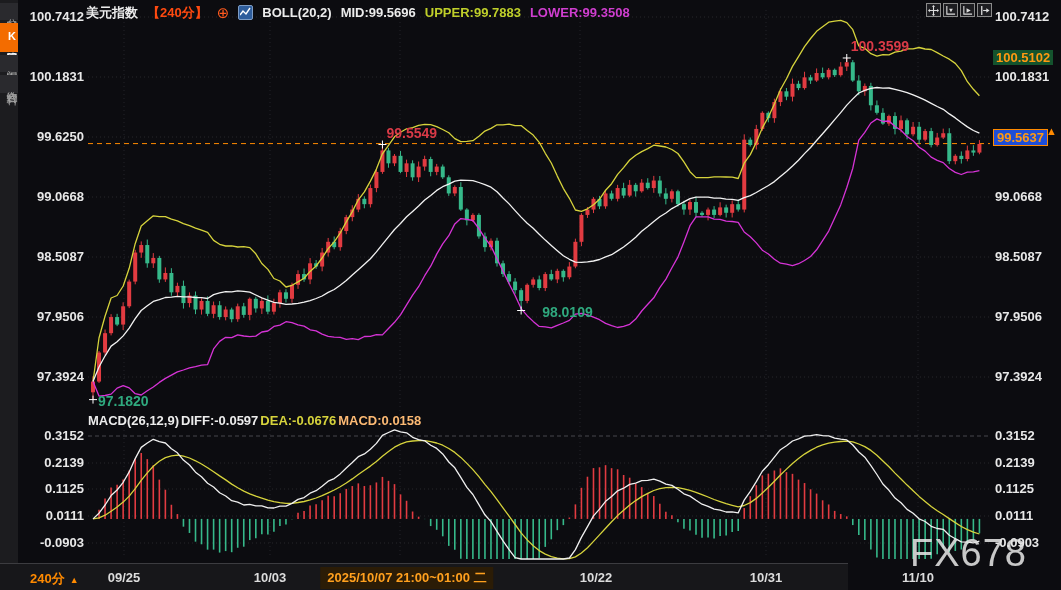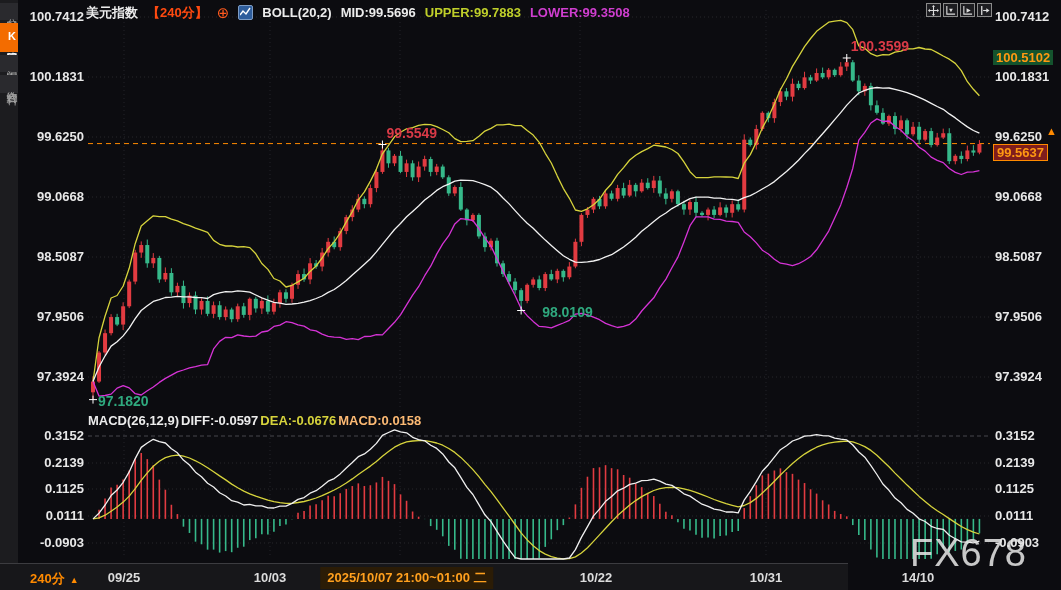--- a/index.html
+++ b/index.html
@@ -27,21 +27,21 @@
   #toolbar{position:absolute;left:926px;top:3px;display:flex;gap:2px;z-index:5;}
   .tbtn{width:15px;height:14px;border:1px solid #8a8a8a;background:#1d1d21;padding:0;margin:0;
         display:flex;align-items:center;justify-content:center;cursor:pointer;}
 
   .tick{position:absolute;font-size:13px;font-weight:700;color:#e8e8e8;z-index:3;line-height:14px;}
   .tick.left{left:20px;width:64px;text-align:right;}
   .tick.right{left:995px;width:64px;text-align:left;}
 
   .badge-high{position:absolute;left:993px;top:50px;background:#14532d;color:#ff9912;
               font-size:13px;font-weight:700;padding:0 3px;line-height:15px;z-index:3;}
-  .price-box{position:absolute;left:993px;top:144px;border:1px solid #ff8a00;background:#7f1d1d;
+  .price-box{position:absolute;left:993px;top:129px;border:1px solid #ff8a00;background:#1d4ed8;
              color:#ff9912;font-size:13px;font-weight:700;padding:0 3px;line-height:15px;z-index:3;}
   #latest-arrow{position:absolute;left:1046px;top:125px;color:#ff8a00;font-size:11px;z-index:3;cursor:pointer;}
 
   .ann{position:absolute;font-size:14px;font-weight:700;z-index:3;white-space:nowrap;}
   .ann.high{color:#d93a47;} .ann.low{color:#2fa97e;}
 
   #macd-header{position:absolute;left:88px;top:413px;display:flex;gap:2px;font-size:13px;
                font-weight:600;z-index:3;white-space:nowrap;}
   .mdea{color:#d6d33c;} .mmacd{color:#fdba74;}
 
@@ -635,17 +635,17 @@
 
   <div id="bottom-bar">
     <div id="period">
       <span>240分</span><span class="tri">▲</span>
     </div>
     <div class="date" style="left:124px">09/25</div>
     <div class="date" style="left:270px">10/03</div>
     <div class="date hl" style="left:407px">2025/10/07 21:00~01:00 二</div>
     <div class="date" style="left:596px">10/22</div>
     <div class="date" style="left:766px">10/31</div>
-    <div class="date" style="left:918px">14/10</div>
+    <div class="date" style="left:918px">11/10</div>
   </div>
 
   <div id="watermark">FX678</div>
 </div>
 
 </body></html>

